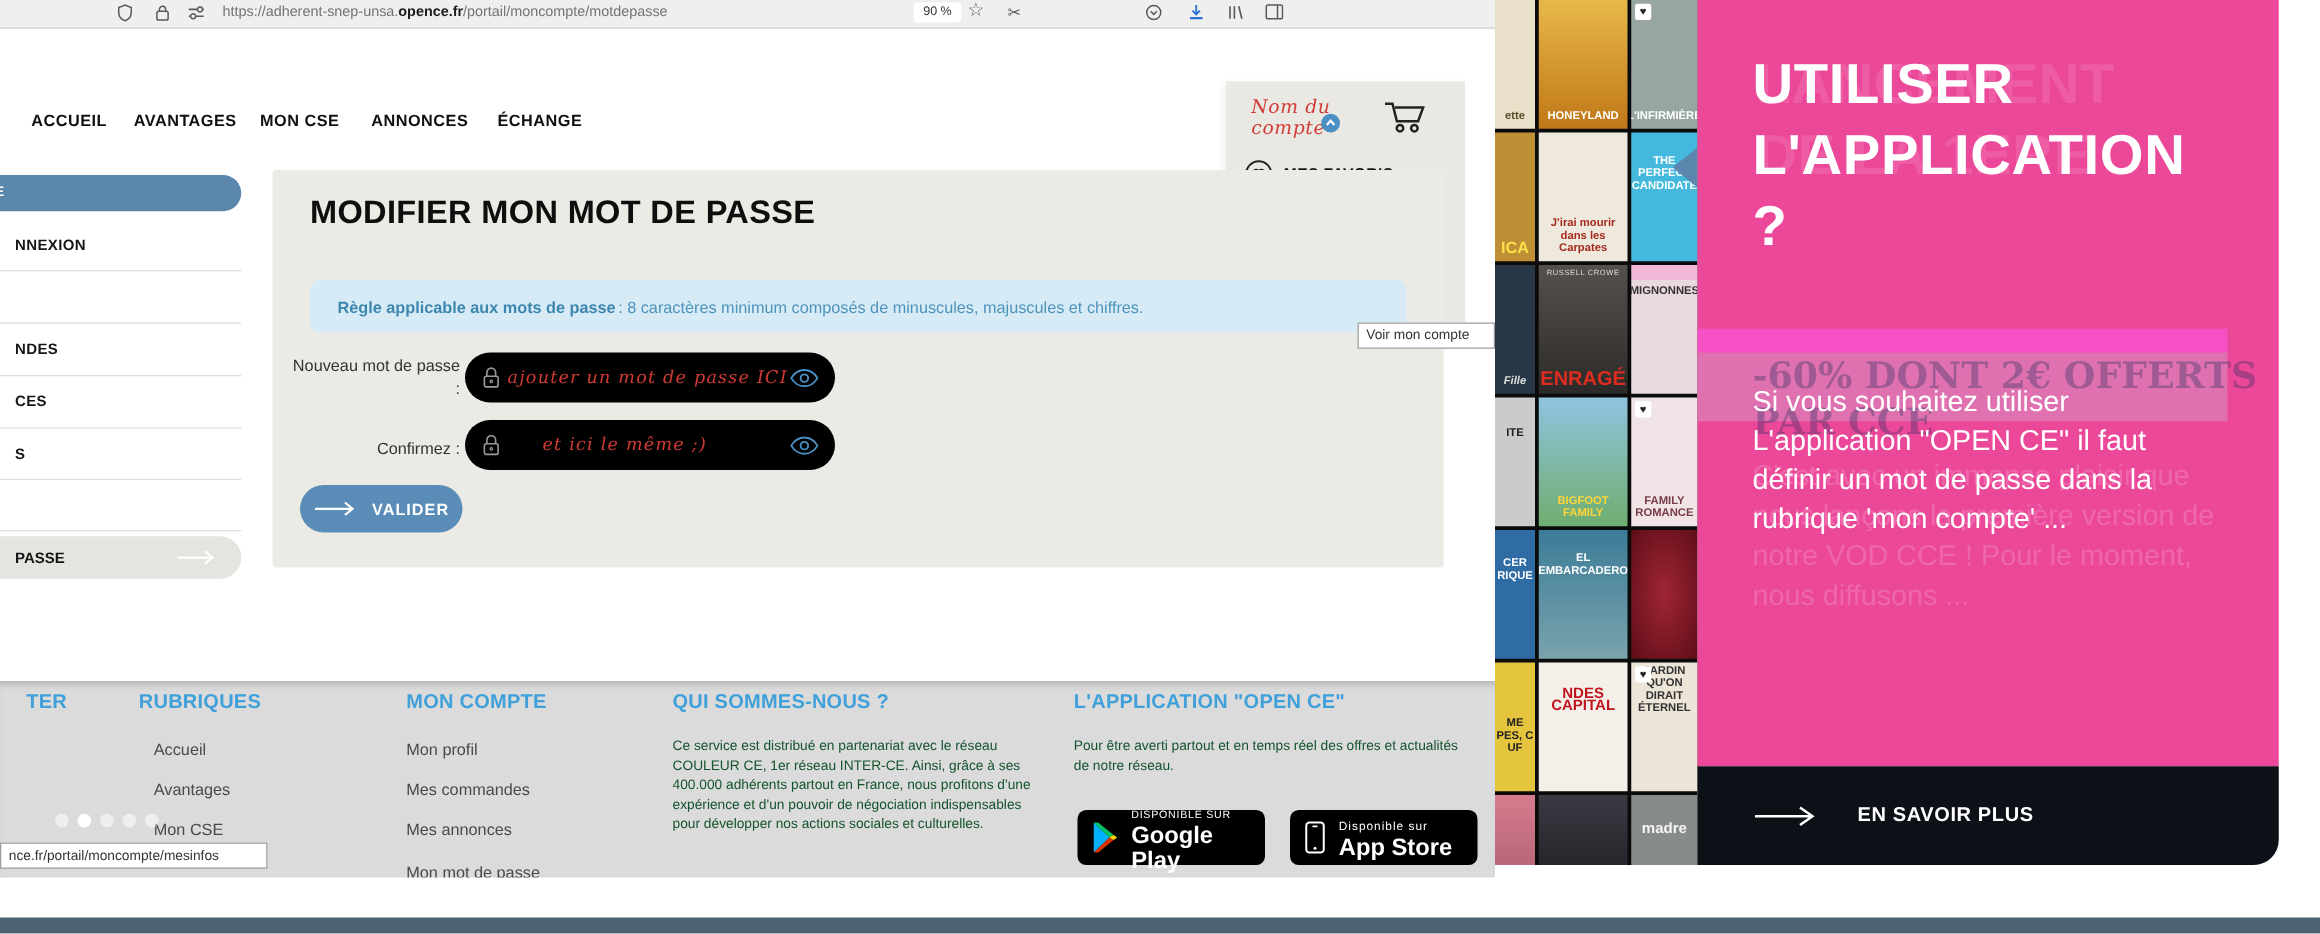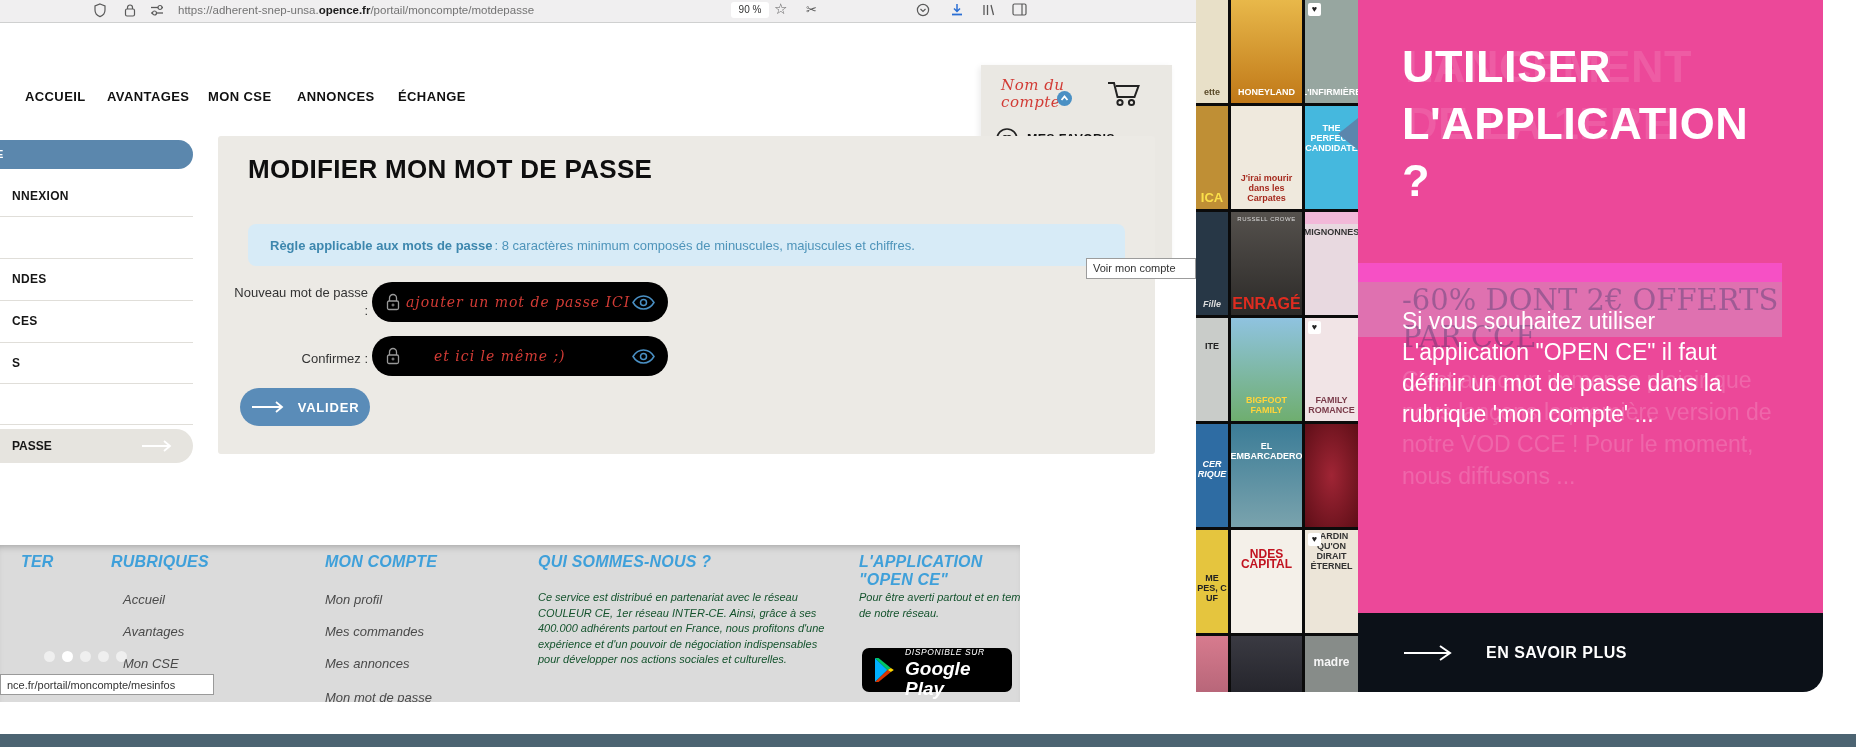--- a/index.html
+++ b/index.html
@@ -43,21 +43,21 @@
   #rulebox b{color:#3D87AE;margin-right:2px;}
   .fld-label{position:absolute;width:140px;text-align:right;font-size:13px;color:#333;line-height:1.35;}
   .pill-input{position:absolute;left:154px;width:296px;height:40px;background:#000000;border-radius:21px;display:flex;align-items:center;cursor:text;}
   .pill-input .ph{flex:1;font-family:"DejaVu Serif",serif;font-style:italic;font-size:14px;color:#d23b35;letter-spacing:1px;white-space:nowrap;overflow:hidden;}
   .pill-input .lock{margin-left:14px;margin-right:6px;}
   .pill-input .eye{margin-right:13px;cursor:pointer;}
   #valider{position:absolute;left:22px;top:252px;width:130px;height:38px;border-radius:19px;background:#5A8CB8;display:flex;align-items:center;justify-content:center;gap:9px;cursor:pointer;}
   #valider .t{color:#fff;font-size:13px;font-weight:bold;letter-spacing:.8px;}
 
   
-  #footer{left:0;top:545px;width:1020px;height:157px;background:#DBDBDB;box-shadow:inset 0 6px 8px -6px rgba(0,0,0,.35);overflow:hidden;font-style:italic;}
+  #footer{left:0;top:545px;width:1196px;height:157px;background:#DBDBDB;box-shadow:inset 0 6px 8px -6px rgba(0,0,0,.35);overflow:hidden;}
   .f-head{position:absolute;top:8px;font-size:16px;font-weight:bold;color:#3FA0DA;letter-spacing:.2px;}
   .f-link{position:absolute;font-size:13px;color:#4a4a4a;cursor:pointer;}
   .f-text{position:absolute;font-size:11px;color:#14532d;line-height:1.42;}
   #dots{position:absolute;left:44px;top:106px;display:flex;gap:7px;}
   #dots span{width:11px;height:11px;border-radius:50%;background:rgba(255,255,255,.55);cursor:pointer;}
   #dots span.on{background:#fff;}
   .badge{position:absolute;top:103px;width:150px;height:44px;background:#000;border-radius:7px;display:flex;align-items:center;color:#fff;cursor:pointer;box-sizing:border-box;padding-left:10px;gap:9px;}
   .badge .l1{font-size:8.5px;letter-spacing:.6px;}
   .badge .l2{font-size:19px;font-weight:bold;line-height:20px;}
   #status-tip{left:0;top:674px;width:214px;height:21px;background:#fff;border:1px solid #9a9a9a;font-size:11px;color:#333;line-height:21px;padding-left:6px;box-sizing:border-box;white-space:nowrap;overflow:hidden;z-index:25;}
@@ -70,21 +70,21 @@
   .tile .sub{position:absolute;top:4px;left:0;right:0;text-align:center;font-size:6px;color:#ddd;letter-spacing:.5px;}
   .fav{position:absolute;top:3px;left:3px;width:13px;height:13px;background:#fff;border-radius:2px;font-size:9px;line-height:13px;text-align:center;color:#222;}
 
   
   #panel{left:1358px;top:0;width:465px;height:613px;background:#ec4899;overflow:hidden;}
   #panel-notch{left:1338px;top:118px;width:0;height:0;border-top:16px solid transparent;border-bottom:16px solid transparent;border-right:20px solid #5B86AD;}
   .ghost-head{position:absolute;left:47px;top:38px;font-size:45px;line-height:57px;font-weight:800;color:rgba(255,255,255,.11);letter-spacing:.5px;white-space:pre;}
   .main-head{position:absolute;left:44px;top:38px;font-size:45px;line-height:57px;font-weight:800;color:#fff;letter-spacing:.5px;white-space:pre;}
   #pinkbar{position:absolute;left:0;top:263px;width:424px;height:19px;background:#F650C5;}
   #band{position:absolute;left:0;top:282px;width:424px;height:55px;background:rgba(198,198,224,.33);}
-  #ghost-sub{position:absolute;left:44px;top:282px;font-family:"DejaVu Serif",serif;font-weight:normal;font-size:29px;line-height:37px;color:rgba(25,45,90,.32);white-space:pre;}
+  #ghost-sub{position:absolute;left:44px;top:282px;font-family:"DejaVu Serif",serif;font-weight:bold;font-size:29px;line-height:37px;color:rgba(25,45,90,.32);white-space:pre;}
   #msg{position:absolute;left:44px;top:306px;font-size:23px;line-height:31px;color:#fff;white-space:pre;}
   #ghost-msg{position:absolute;left:44px;top:364px;font-size:23px;line-height:32px;color:rgba(255,255,255,.17);white-space:pre;}
   #cta{left:1358px;top:613px;width:465px;height:79px;background:#0C1118;border-radius:0 0 20px 0;display:flex;align-items:center;cursor:pointer;}
   #cta .t{color:#fff;font-size:16px;font-weight:bold;letter-spacing:.5px;margin-left:28px;}
   #cta svg{margin-left:44px;}
   svg{display:block;}
 </style>
 </head>
 <body>
 
@@ -357,21 +357,21 @@
       </div>
     <div class="tile" style="background:linear-gradient(#8fc3e0,#6fae6f);">
         <span class="tt" style="color:#ffd43b;">BIGFOOT FAMILY</span>
       </div>
     <div class="tile" style="background:#f1e4e6;">
         <span class="fav">♥</span>
         <span class="tt" style="color:#7a3b4a;">FAMILY ROMANCE</span>
       </div>
 
     <div class="tile" style="background:#2e6ca3;">
-        <span class="tt" style="color:#fff;margin-bottom:48px;font-style:italic;">CER RIQUE</span>
+        <span class="tt" style="color:#fff;margin-bottom:62px;">CER RIQUE</span>
       </div>
     <div class="tile" style="background:linear-gradient(#3b7c97,#7aa3ad);">
         <span class="tt" style="color:#fff;margin-bottom:66px;">EL EMBARCADERO</span>
       </div>
     <div class="tile" style="background:radial-gradient(#a02535,#5e0e17);">
         <span class="tt"></span>
       </div>
 
     <div class="tile" style="background:#e5c53e;">
         <span class="tt" style="color:#222;margin-bottom:30px;">ME PES, C UF</span>

